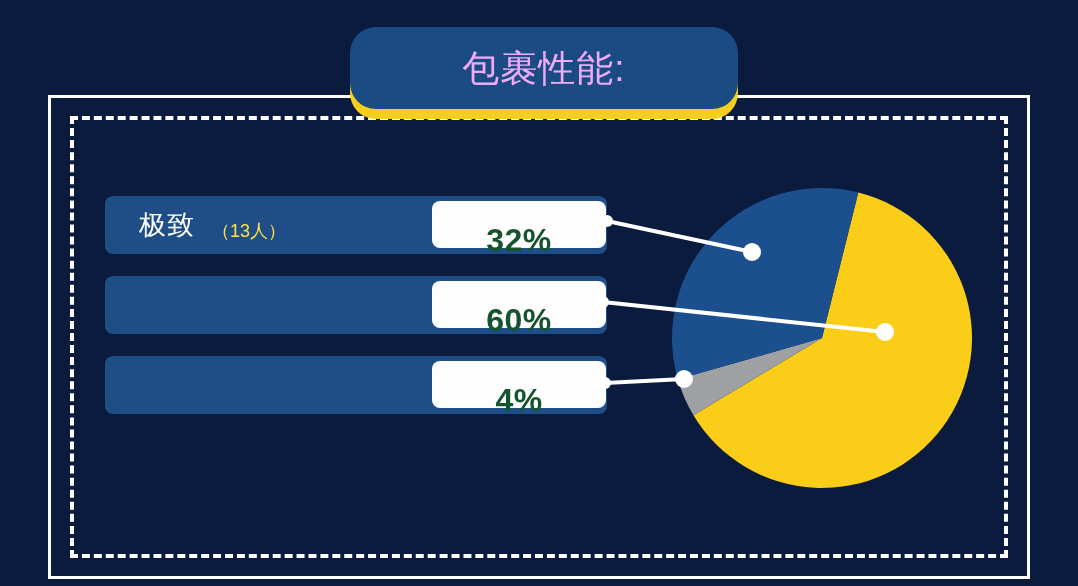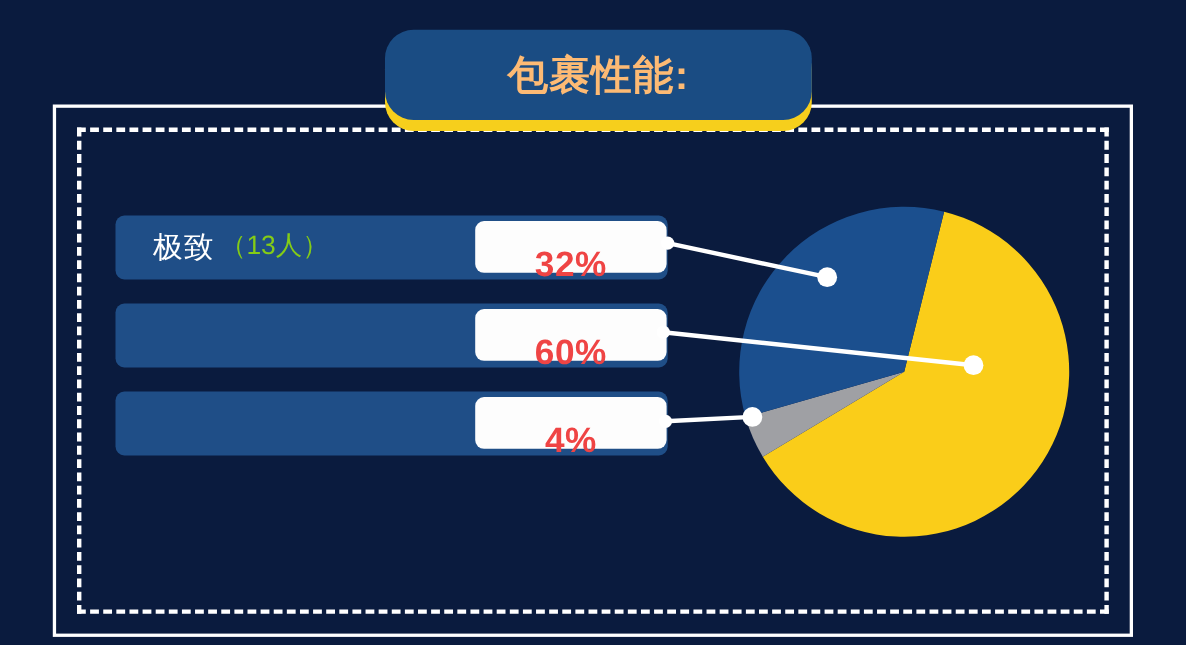--- a/index.html
+++ b/index.html
@@ -29,43 +29,43 @@
   .title-shadow{
     position:absolute;left:0;top:10px;width:388px;height:82px;
     background:#f6cf1c;border-radius:26px;
   }
   .title-pill{
     position:absolute;left:0;top:0;width:388px;height:82px;
     background:#1a4c83;border-radius:26px;
     display:flex;align-items:center;justify-content:center;
   }
   .title-text{
-    color:#fdba74;font-size:37px;font-weight:bold;letter-spacing:1px;
+    color:#f0abfc;font-size:37px;font-weight:normal;letter-spacing:1px;
     line-height:1;
   }
 
   
   .bars{position:absolute;left:105px;top:196px;width:502px;}
   .bar-row{
     position:relative;width:502px;height:58px;margin-bottom:22px;
     background:#1f4e87;border-radius:8px;
     display:flex;align-items:center;
   }
   .bar-label{
-    display:flex;align-items:flex-start;margin-left:34px;color:#ffffff;
+    display:flex;align-items:flex-end;margin-left:34px;color:#ffffff;gap:12px;
   }
   .bar-name{font-size:27px;font-weight:500;letter-spacing:1px;}
-  .bar-count{font-size:24px;margin-left:5px;color:#84cc16;}
+  .bar-count{font-size:18px;margin-left:5px;color:#fde047;}
   .bar-value-box{
     position:absolute;right:1px;top:5px;width:174px;height:47px;
     background:#fdfdfd;border-radius:8px;
     display:flex;align-items:center;justify-content:center;
   }
   .bar-value{
-    color:#ef4444;font-size:32px;font-weight:bold;letter-spacing:0.5px;margin-top:32px;
+    color:#14532d;font-size:32px;font-weight:bold;letter-spacing:0.5px;margin-top:32px;
   }
 
   
   .pie-svg{position:absolute;left:0;top:0;width:1078px;height:586px;pointer-events:none;}
 </style>
 </head>
 <body>
 
 <div id="stage">
 

